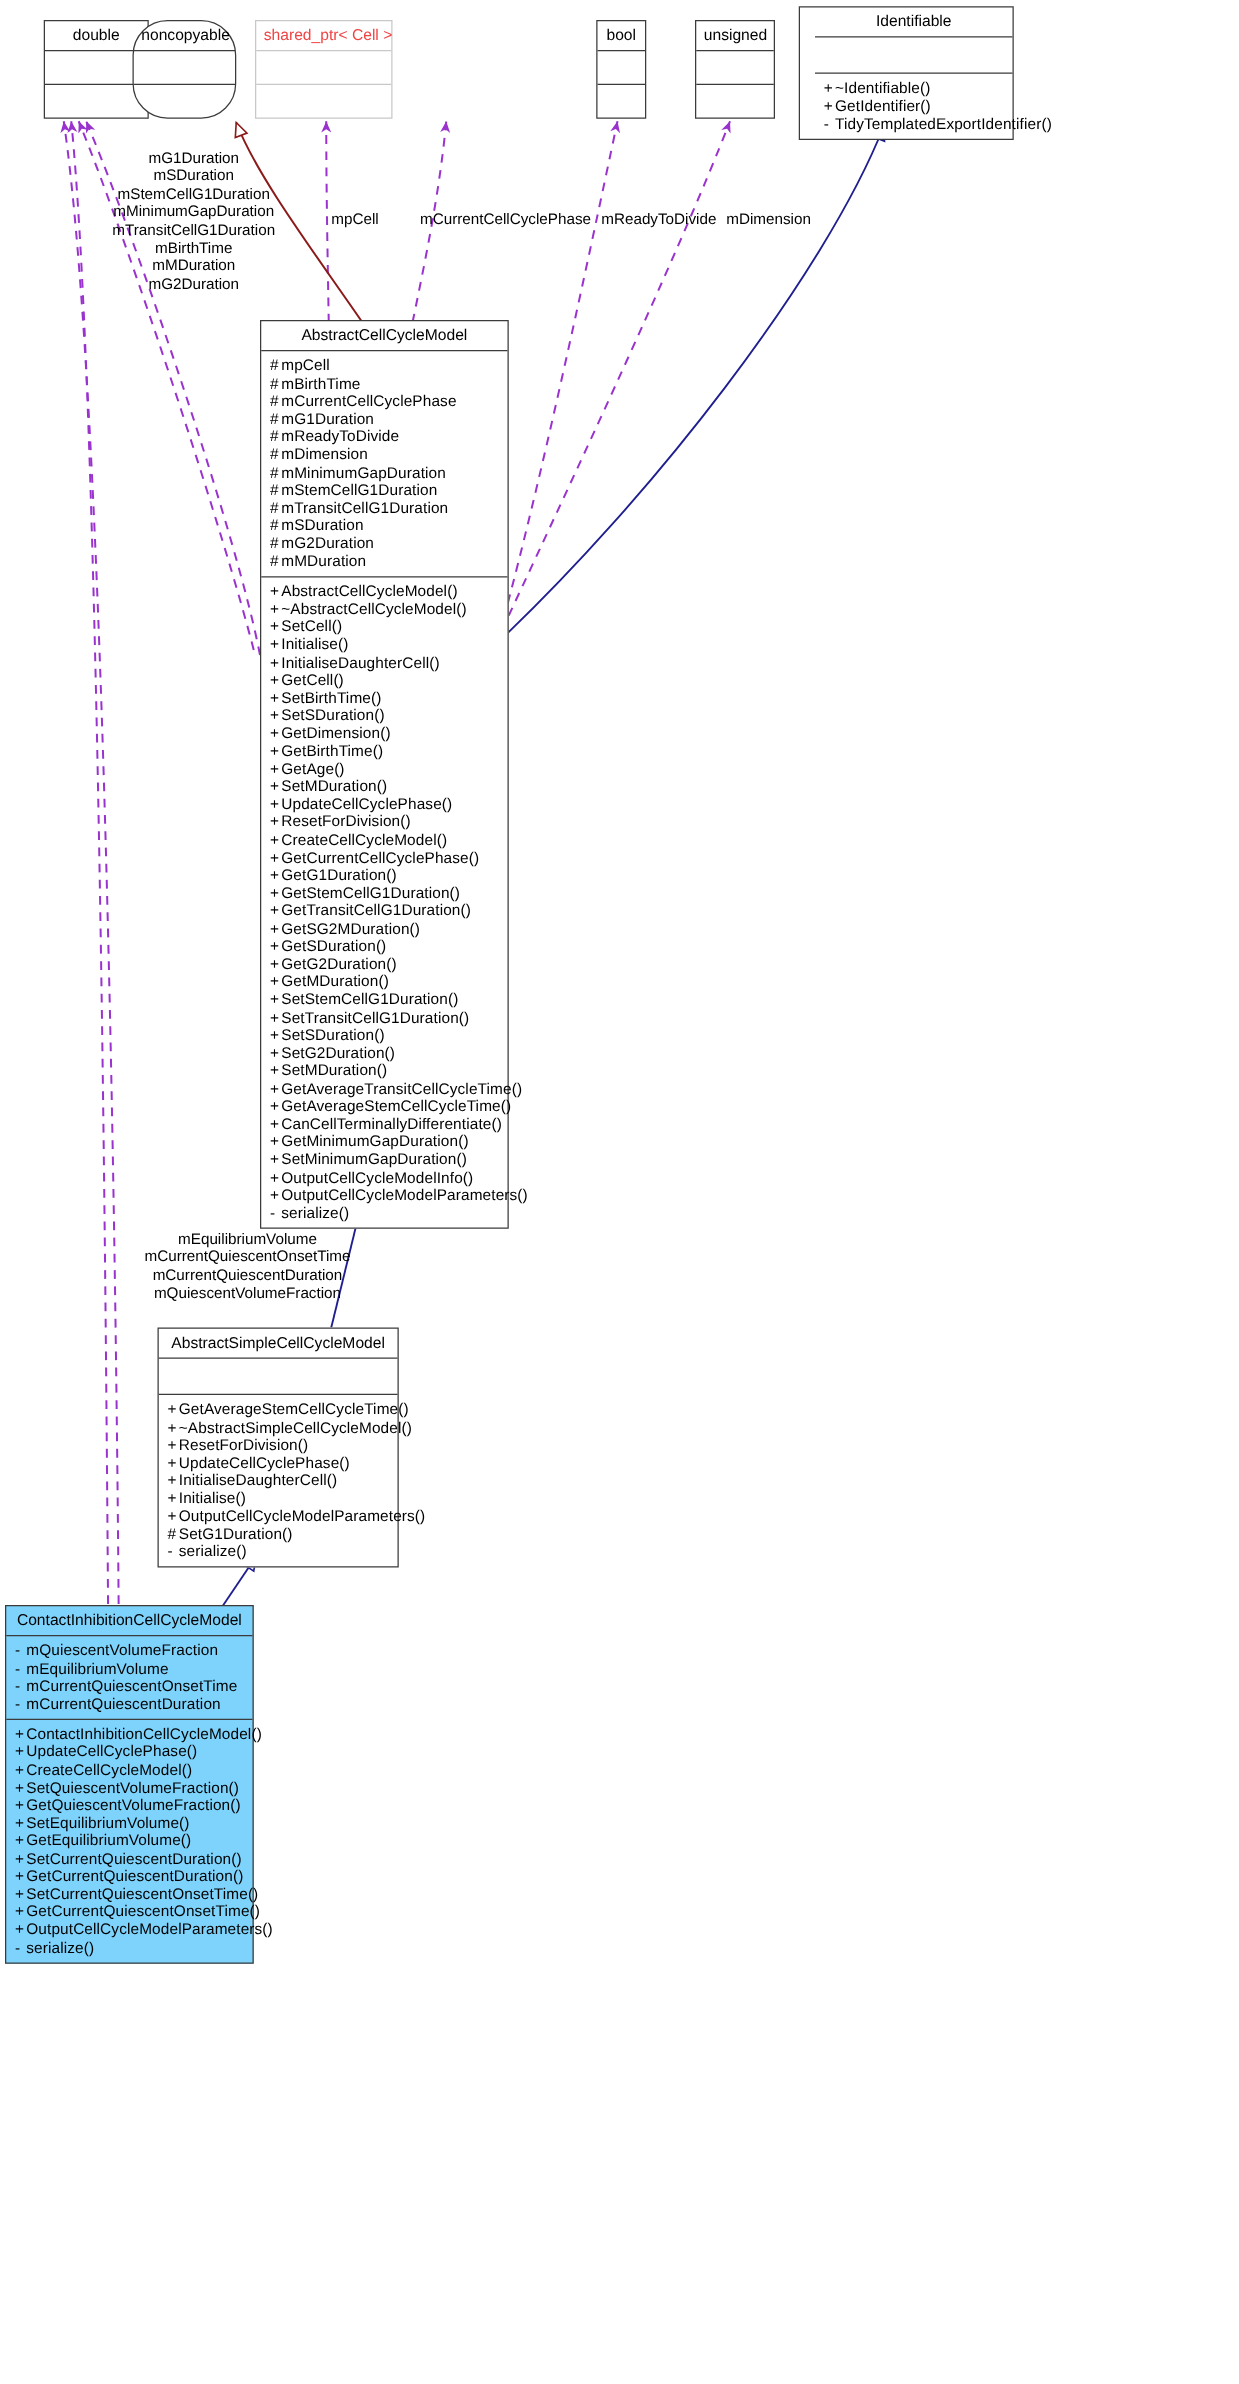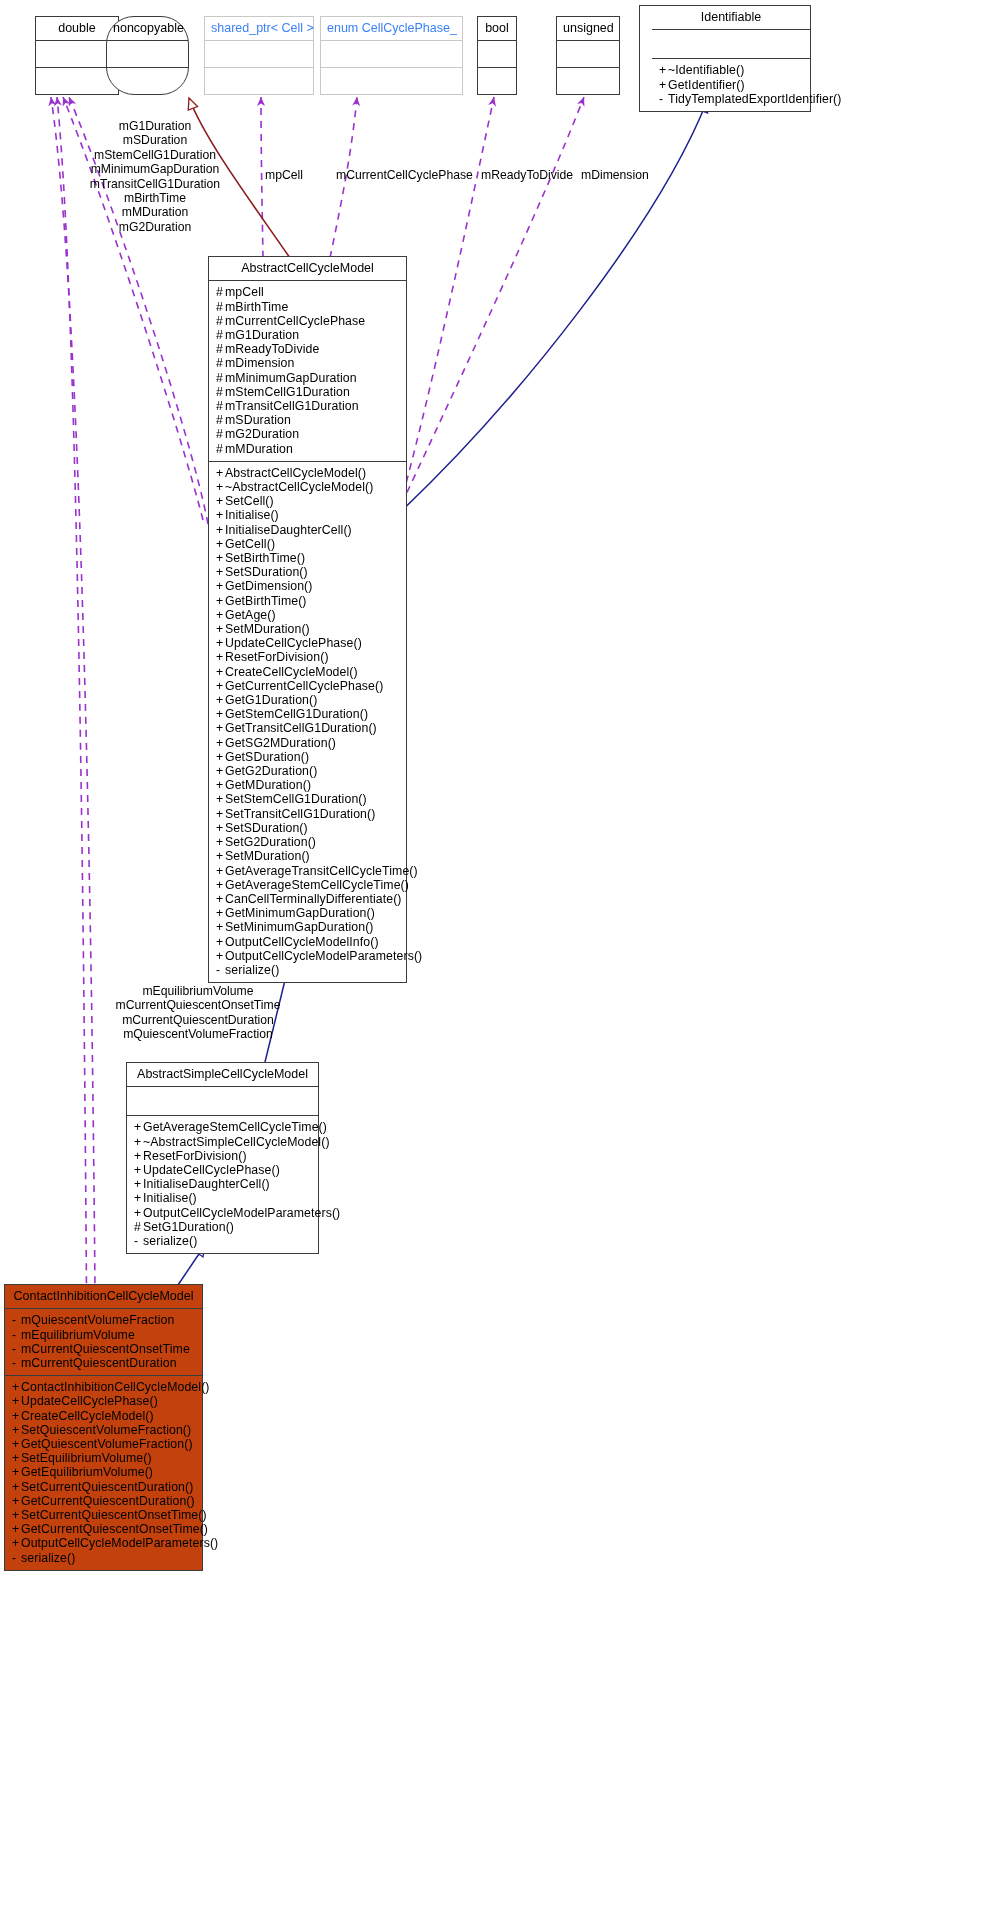--- a/index.html
+++ b/index.html
@@ -23,25 +23,25 @@
   }
   .node .row .vis{display:inline-block;width:9px;}
 
   
   .solid{border:1.6px solid #3b3b3b;}
   .solid .title{border-bottom:1.6px solid #3b3b3b;}
   .solid .sec.attrs{border-bottom:1.6px solid #3b3b3b;}
 
   
   .light{border:1.3px solid #c8c8c8;}
-  .light .title{border-bottom:1.3px solid #c8c8c8;color:#3b82f6;}
+  .light .title{border-bottom:1.3px solid #c8c8c8;color:#ef4444;}
   .light .sec.attrs{border-bottom:1.3px solid #c8c8c8;}
 
   
-  .current{background:#c2410c;}
+  .current{background:#7dd3fc;}
   .current .title{border-bottom:1.6px solid #3b3b3b;}
   .current .sec.attrs{border-bottom:1.6px solid #3b3b3b;}
 
   .empty{height:17px;}
   .empty2{height:19px;}
 
   .edgelabel{
     position:absolute;font-size:12.2px;line-height:14.4px;
     color:#000;white-space:nowrap;
   }
@@ -103,25 +103,20 @@
     <div class="sec attrs empty"></div>
     <div class="sec methods empty"></div>
   </div>
 
   <div class="node light" style="left:204px;top:16px;width:110px;">
     <div class="title">shared_ptr&lt; Cell &gt;</div>
     <div class="sec attrs empty"></div>
     <div class="sec methods empty"></div>
   </div>
 
-  <div class="node light" style="left:320px;top:16px;width:143px;">
-    <div class="title">enum CellCyclePhase_</div>
-    <div class="sec attrs empty"></div>
-    <div class="sec methods empty"></div>
-  </div>
 
   <div class="node solid" style="left:477px;top:16px;width:40px;">
     <div class="title">bool</div>
     <div class="sec attrs empty"></div>
     <div class="sec methods empty"></div>
   </div>
 
   <div class="node solid" style="left:556px;top:16px;width:64px;">
     <div class="title">unsigned</div>
     <div class="sec attrs empty"></div>

